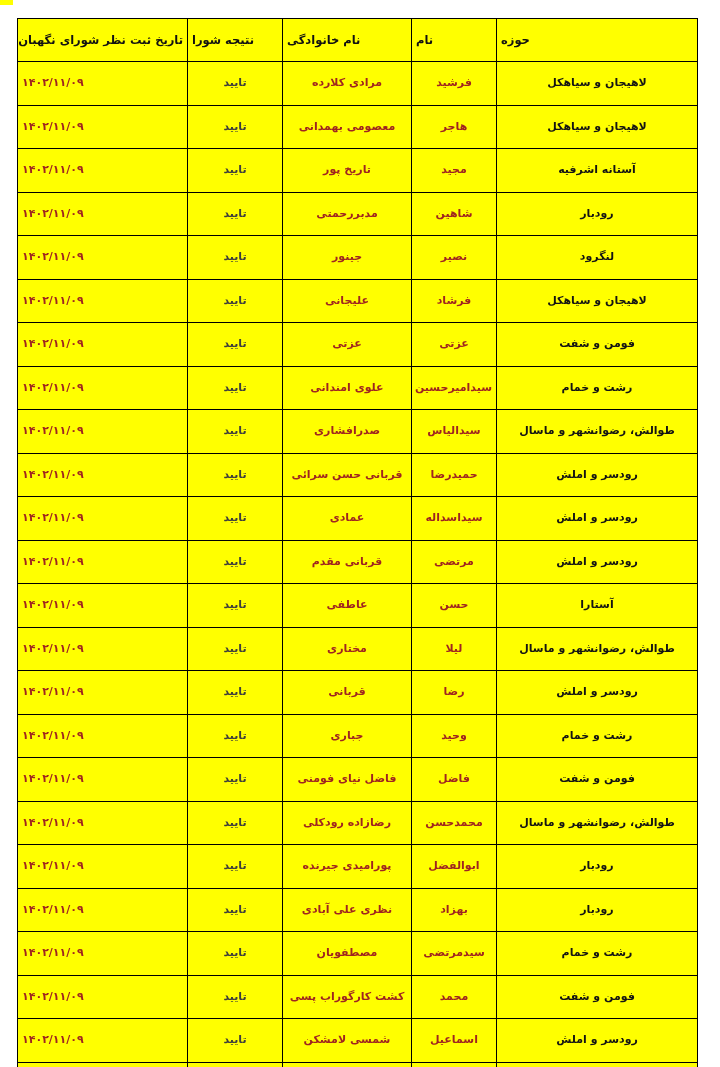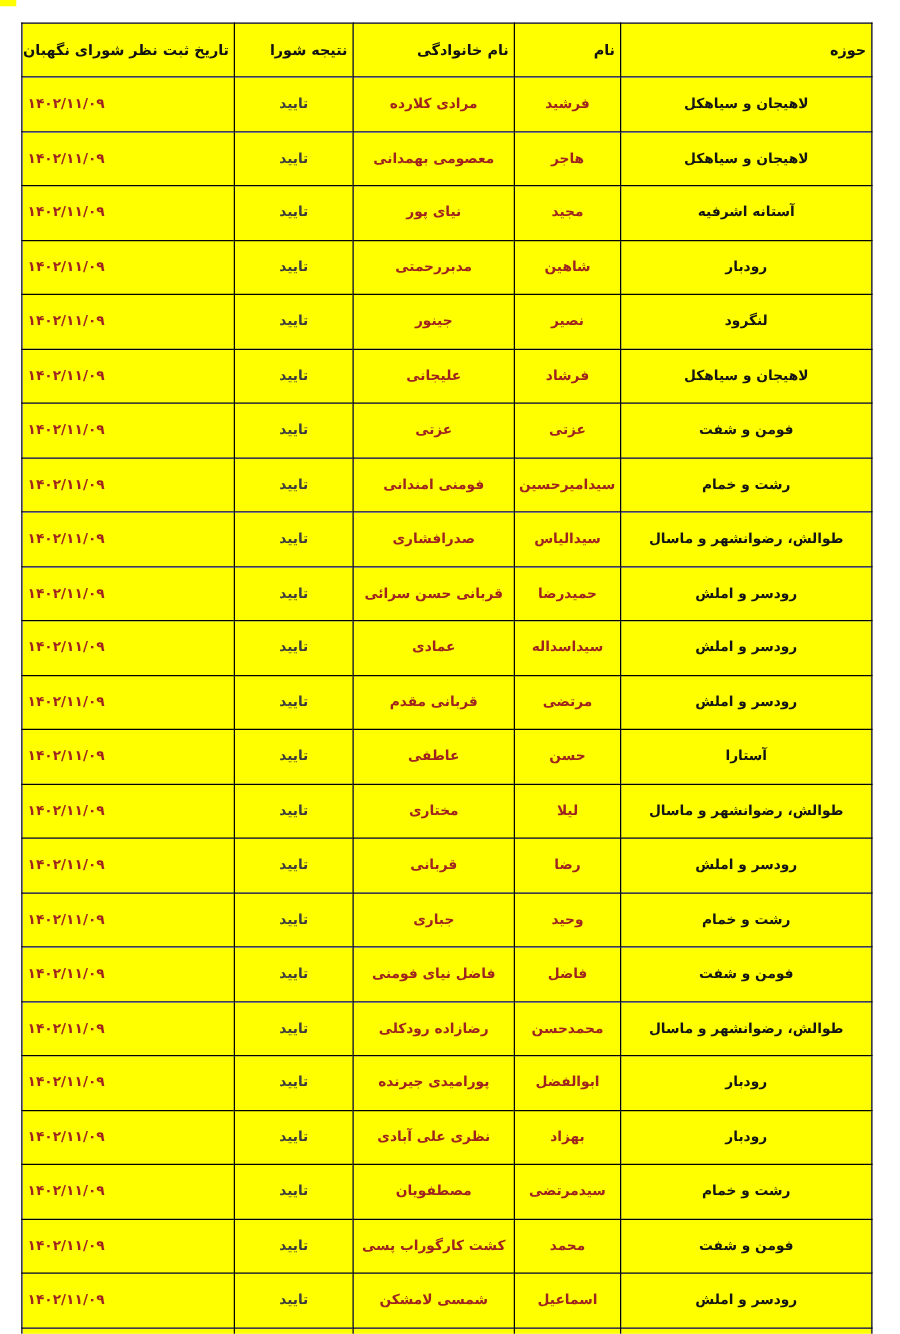--- a/index.html
+++ b/index.html
@@ -35,21 +35,21 @@
     padding: 2px 4px;
     font-weight: bold;
     font-size: 11px;
     line-height: 1.3;
     vertical-align: middle;
     overflow: hidden;
     white-space: nowrap;
   }
   table.approval-table thead th {
     height: 38px;
-    text-align: right;
+    text-align: left;
     color: #121212;
     font-size: 11.5px;
   }
   table.approval-table tbody td {
     height: 38.5px;
   }
   td.cell-hoze {
     text-align: center;
     color: #141414;
     padding-right: 3px;
@@ -102,21 +102,21 @@
       <tr>
         <td class="cell-hoze">لاهیجان و سیاهکل</td>
         <td class="cell-name">هاجر</td>
         <td class="cell-family">معصومی بهمدانی</td>
         <td class="cell-result">تایید</td>
         <td class="cell-date">۱۴۰۲/۱۱/۰۹</td>
       </tr>
       <tr>
         <td class="cell-hoze">آستانه اشرفیه</td>
         <td class="cell-name">مجید</td>
-        <td class="cell-family">نیای پور</td>
+        <td class="cell-family">تاریخ پور</td>
         <td class="cell-result">تایید</td>
         <td class="cell-date">۱۴۰۲/۱۱/۰۹</td>
       </tr>
       <tr>
         <td class="cell-hoze">رودبار</td>
         <td class="cell-name">شاهین</td>
         <td class="cell-family">مدبررحمتی</td>
         <td class="cell-result">تایید</td>
         <td class="cell-date">۱۴۰۲/۱۱/۰۹</td>
       </tr>
@@ -137,21 +137,21 @@
       <tr>
         <td class="cell-hoze">فومن و شفت</td>
         <td class="cell-name">عزتی</td>
         <td class="cell-family">عزتی</td>
         <td class="cell-result">تایید</td>
         <td class="cell-date">۱۴۰۲/۱۱/۰۹</td>
       </tr>
       <tr>
         <td class="cell-hoze">رشت و خمام</td>
         <td class="cell-name">سیدامیرحسین</td>
-        <td class="cell-family">فومنی امندانی</td>
+        <td class="cell-family">علوی امندانی</td>
         <td class="cell-result">تایید</td>
         <td class="cell-date">۱۴۰۲/۱۱/۰۹</td>
       </tr>
       <tr>
         <td class="cell-hoze">طوالش، رضوانشهر و ماسال</td>
         <td class="cell-name">سیدالیاس</td>
         <td class="cell-family">صدرافشاری</td>
         <td class="cell-result">تایید</td>
         <td class="cell-date">۱۴۰۲/۱۱/۰۹</td>
       </tr>

